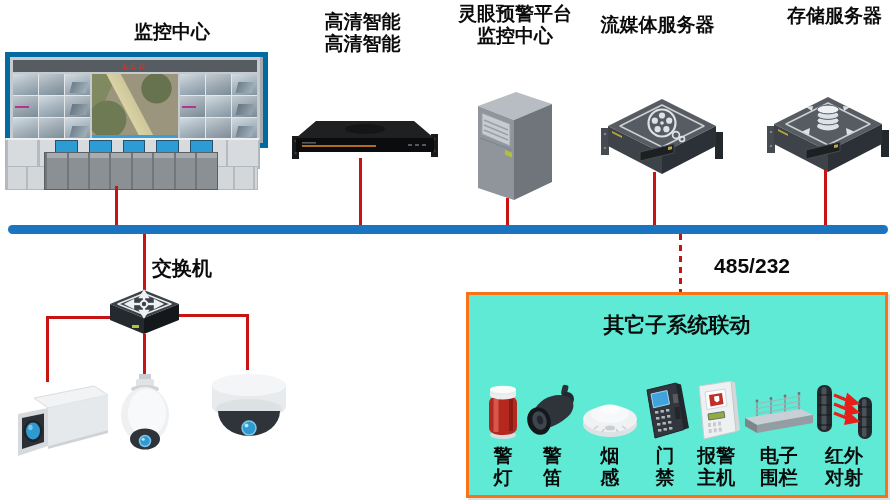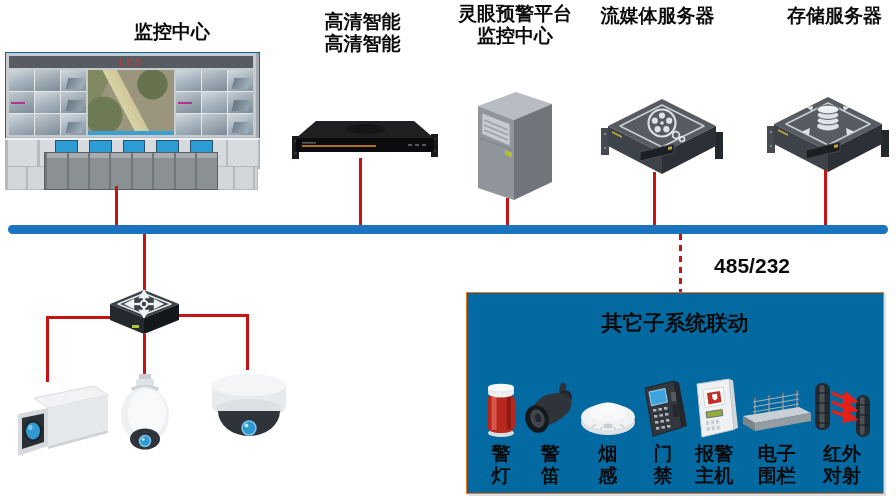--- a/index.html
+++ b/index.html
@@ -8,21 +8,21 @@
   .abs{position:absolute;}
   .lbl{position:absolute;font-weight:700;text-align:center;line-height:1.18;font-size:19px;color:#0b0b0b;}
   
   .vline{position:absolute;width:3px;background:#c81313;}
   .hline{position:absolute;height:3px;background:#c81313;}
   .dline{position:absolute;width:3px;background:repeating-linear-gradient(180deg,#c81313 0 6px,transparent 6px 11px);}
   .bus{position:absolute;left:8px;top:225px;width:880px;height:9px;background:#1a74c0;border-radius:5px;}
   
   .mc{position:absolute;left:5px;top:50px;width:253px;height:140px;}
   .mc-wall{position:absolute;left:0;top:2px;width:253px;height:86px;background:#c6cbd0;
-           border:1px solid #0369a1;box-shadow:inset -3px 0 0 #a3a9ae,inset 0 -2px 0 #b3b9be;}
+           border:5px solid #0369a1;box-shadow:inset -3px 0 0 #a3a9ae,inset 0 -2px 0 #b3b9be;}
   .mc-led{position:absolute;left:3px;top:3px;right:6px;height:12px;background:#565c62;
           color:#c03a35;font-size:9px;font-weight:700;text-align:center;line-height:12px;letter-spacing:2px;}
   .mc-screens{position:absolute;left:3px;top:17px;right:6px;bottom:4px;display:flex;gap:2px;}
   .mc-grid{flex:1;display:grid;grid-template-columns:repeat(3,1fr);grid-template-rows:repeat(3,1fr);
            gap:1px;background:#e4e7e9;}
   .mc-grid>div{background:linear-gradient(160deg,#d2dbe0 0%,#a9b6c0 50%,#8496a2 100%);position:relative;}
   .mc-grid>div:nth-child(2n){filter:brightness(0.93);}
   .mc-grid>div:nth-child(3n)::before{content:"";position:absolute;left:22%;top:38%;right:14%;bottom:12%;
            background:linear-gradient(105deg,#6d7e8b,#a2b3bd);transform:skewX(-14deg);}
   .mc-grid>div:nth-child(4)::after{content:"";position:absolute;left:8%;top:46%;width:56%;height:13%;background:#c0399a;}
@@ -35,22 +35,22 @@
   .mc-cabrow{position:absolute;left:0;top:88px;width:253px;height:28px;
       background:repeating-linear-gradient(90deg,#b4bac0 0 2px,rgba(0,0,0,0) 2px 31.5px),#d8dbde;
       border:1px solid #aeb4b9;border-top:2px solid #edeff1;}
   .mc-side{position:absolute;top:116px;height:22px;background:repeating-linear-gradient(90deg,#b4bac0 0 2px,rgba(0,0,0,0) 2px 20px),#d3d7da;border:1px solid #b2b8bd;}
   .mc-monitors{position:absolute;left:50px;top:90px;width:158px;height:17px;display:flex;gap:11px;}
   .mc-monitors span{width:22px;height:13px;background:#2d9bd4;border:1px solid #27506b;box-shadow:0 3px 0 -1px #5a6066;}
   .mc-desk{position:absolute;left:39px;top:102px;width:172px;height:36px;
       background:repeating-linear-gradient(90deg,#70767a 0 2px,rgba(0,0,0,0) 2px 21.5px),
       linear-gradient(#a6acb0 0 5px,#8a9094 5px);border:1px solid #595f63;}
   
-  .subbox{position:absolute;left:466px;top:292px;width:416px;height:200px;background:#0369a1;
-      border:1px solid #f97316;box-shadow:2px 2px 0 rgba(120,130,140,.25);}
+  .subbox{position:absolute;left:466px;top:292px;width:416px;height:200px;background:#5eead4;
+      border:3px solid #f97316;box-shadow:2px 2px 0 rgba(120,130,140,.25);}
   .subtitle{margin-top:16px;text-align:center;font-size:21px;font-weight:700;}
   .subitems{position:absolute;left:12px;right:12px;top:68px;bottom:6px;display:flex;justify-content:space-between;align-items:flex-end;}
   .sub-item{display:flex;flex-direction:column;align-items:center;}
   .sub-icon{height:64px;display:flex;align-items:flex-end;justify-content:center;}
   .sub-lbl{margin-top:4px;font-size:19px;font-weight:700;text-align:center;line-height:1.15;}
   .sub-lbl span{display:block;}
   svg{display:block;}
 </style>
 </head>
 <body>
@@ -59,21 +59,21 @@
 
   <div class="lbl" style="left:65px;top:21px;width:145px;text-align:right;">监控中心</div>
   <div class="lbl" style="left:290px;top:11px;width:145px;">
     <span style="display:block">高清智能</span>
     <span style="display:block">高清智能</span>
   </div>
   <div class="lbl" style="left:435px;top:3px;width:160px;">
     <span style="display:block">灵眼预警平台</span>
     <span style="display:block">监控中心</span>
   </div>
-  <div class="lbl" style="left:585px;top:5px;width:145px;">流媒体服务器</div>
+  <div class="lbl" style="left:585px;top:15px;width:145px;font-family:Liberation Mono, monospace;">流媒体服务器</div>
   <div class="lbl" style="left:762px;top:5px;width:145px;">存储服务器</div>
 
   <div class="mc">
     <div class="mc-wall">
       <div class="mc-led"><span>LED</span></div>
       <div class="mc-screens">
         <div class="mc-grid">
           <div></div>
             <div></div>
             <div></div>
@@ -196,20 +196,21 @@
   <div class="vline" style="left:115px;top:186px;height:40px;"></div>
   <div class="vline" style="left:359px;top:158px;height:68px;"></div>
   <div class="vline" style="left:506px;top:198px;height:28px;"></div>
   <div class="vline" style="left:653px;top:172px;height:54px;"></div>
   <div class="vline" style="left:824px;top:170px;height:56px;"></div>
   <div class="bus"></div>
   <div class="vline" style="left:143px;top:234px;height:56px;"></div>
   <div class="dline" style="left:679px;top:234px;height:58px;"></div>
   <div class="lbl" style="left:690px;top:254px;width:100px;font-size:21px;text-align:right;">485/232</div>
 
+  <div class="lbl" style="left:152px;top:257px;width:90px;font-size:20px;text-align:left;">交换机</div>
   <div class="hline" style="left:46px;top:316px;width:66px;"></div>
   <div class="vline" style="left:46px;top:316px;height:66px;"></div>
   <div class="hline" style="left:179px;top:314px;width:70px;"></div>
   <div class="vline" style="left:246px;top:314px;height:56px;"></div>
   <div class="vline" style="left:143px;top:334px;height:44px;"></div>
   <div class="abs" style="left:102px;top:287px;">
     <svg width="86" height="56" viewBox="0 0 86 56">
       <polygon points="8,17 42,3 77,17 42,31" fill="#3c4248"></polygon>
       <polygon points="8,17 8,33 42,47 42,31" fill="#24292e"></polygon>
       <polygon points="42,31 42,47 77,33 77,17" fill="#14181b"></polygon>

